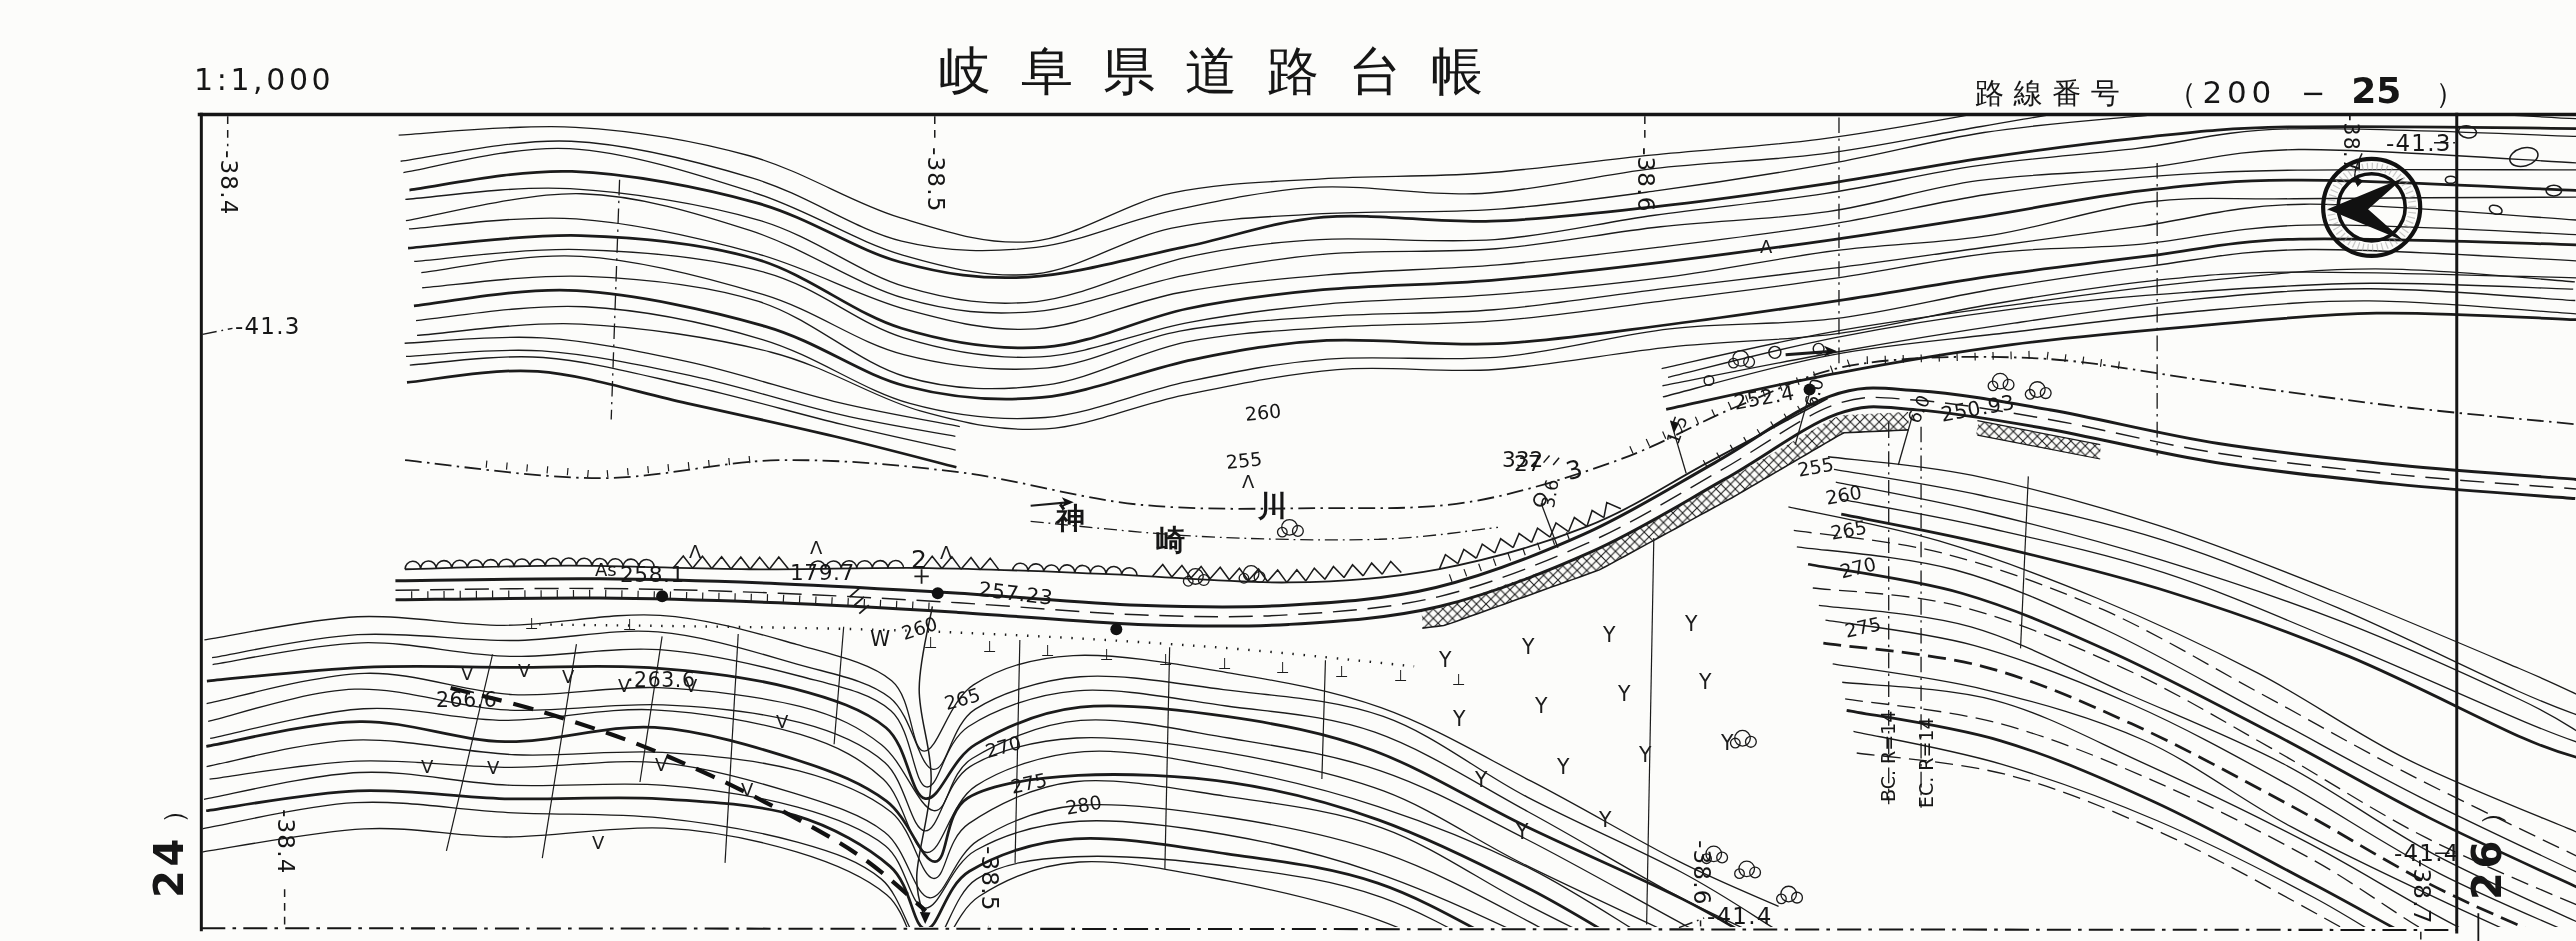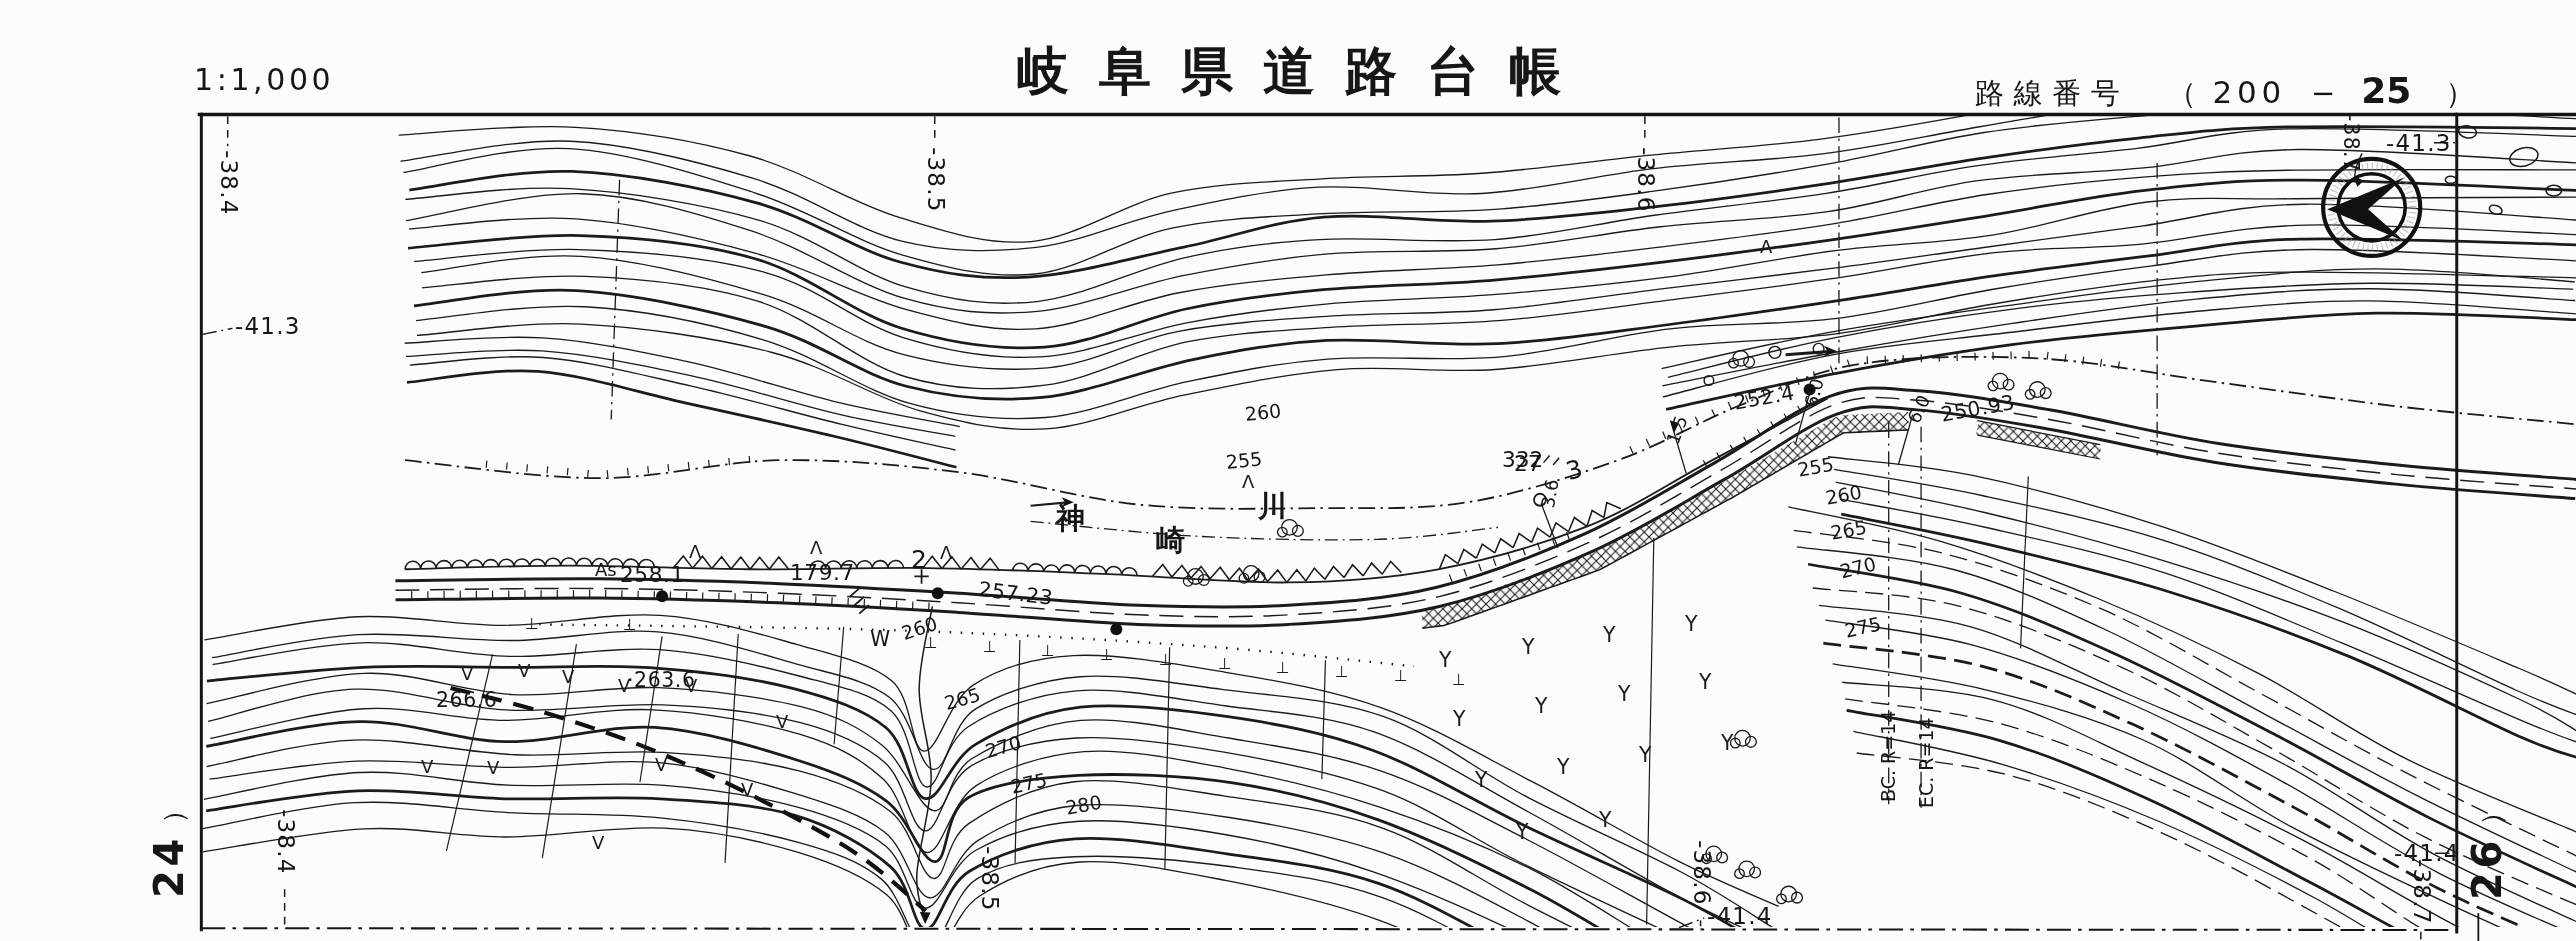--- a/index.html
+++ b/index.html
@@ -1,25 +1,25 @@
 <!DOCTYPE html>
 <html style="font-size:9.6px"><head>
 <meta charset="utf-8">
 <style>
   html,body{margin:0;padding:0;background:#e8e8e4;}
   .sheet{position:relative;width:2576px;height:942px;background:#fcfcfa;overflow:hidden;
          font-family:"DejaVu Sans",sans-serif;color:#161616;}
   svg{position:absolute;left:0;top:0;}
   .hdr{position:absolute;white-space:nowrap;text-align:center;}
   .scale{left:194px;top:62px;font-size:30px;letter-spacing:3.6px;}
-  .title{left:1017px;top:37px;font-size:52px;font-weight:bold;letter-spacing:30px;}
+  .title{left:939px;top:37px;font-size:52px;font-weight:normal;letter-spacing:30px;}
   .route{left:1975px;top:70px;font-size:29px;display:flex;align-items:baseline;}
   .route .rl{letter-spacing:9.6px;}
   .route .op{margin-left:38px;}
-  .route .code{margin-left:16px;letter-spacing:4.8px;font-size:31px;}
+  .route .code{margin-left:6px;letter-spacing:4.8px;font-size:31px;}
   .route .sep{margin-left:25px;}
   .route .num{margin-left:26px;font-size:36px;font-weight:bold;}
   .route .cl{margin-left:34px;}
   .page{position:absolute;transform:rotate(-90deg);transform-origin:0 0;white-space:nowrap;}
   .page .pnum{font-size:40px;font-weight:bold;letter-spacing:3.6px;}
   .page .pparen{font-size:27.6px;margin-left:8.4px;}
   .page-left{left:146px;top:898px;}
   .page-right{left:2464px;top:900px;}
   .lbl{position:absolute;white-space:nowrap;transform-origin:0 0;line-height:1.1;}
   .vgrid{transform:rotate(90deg);letter-spacing:1.2px;}

